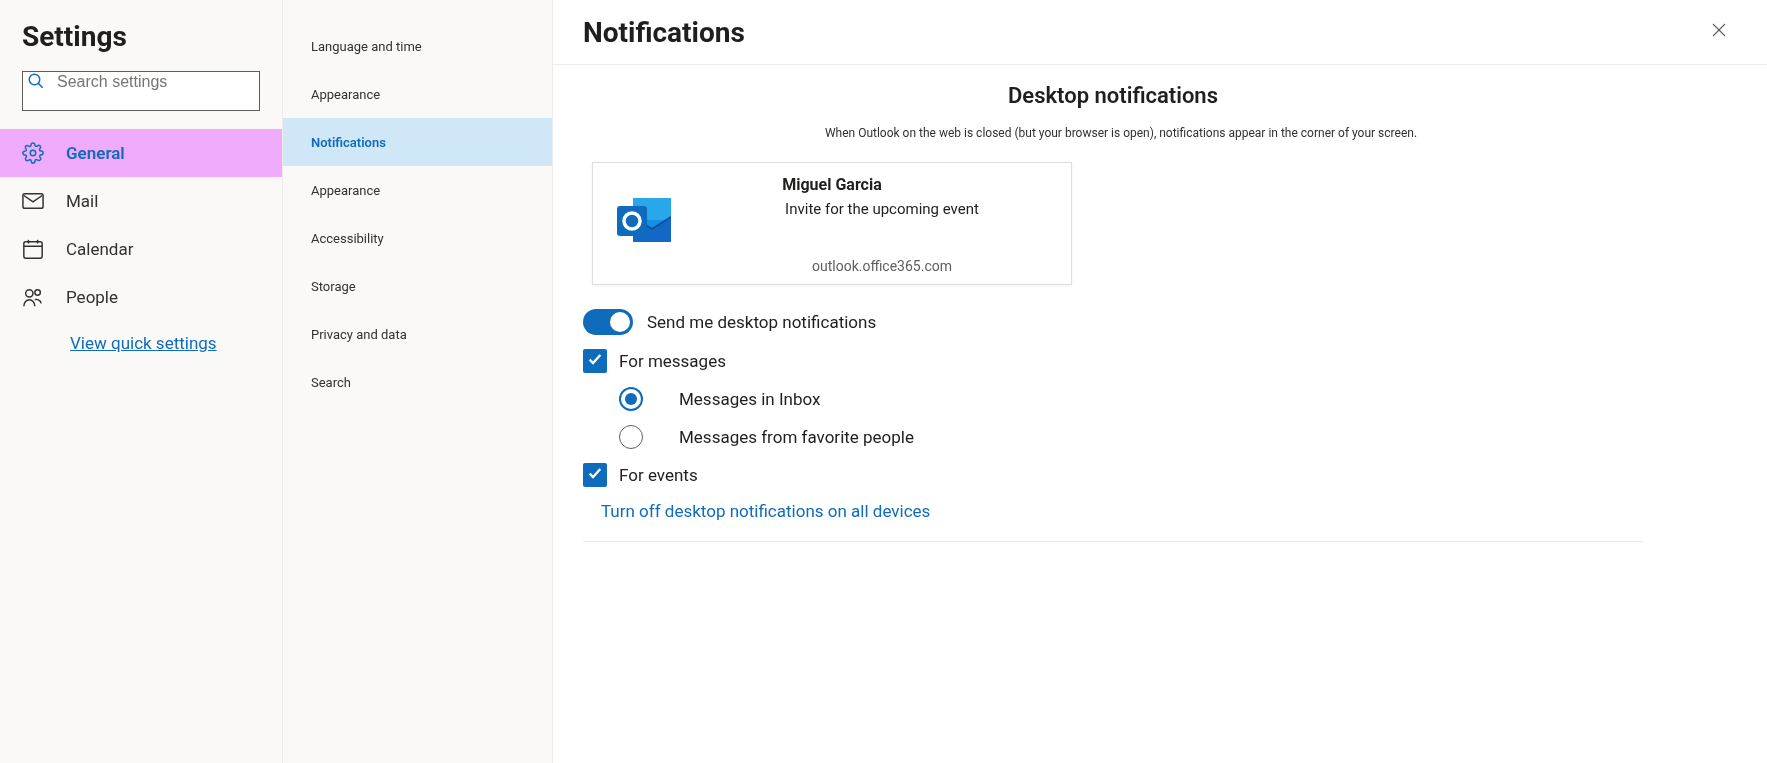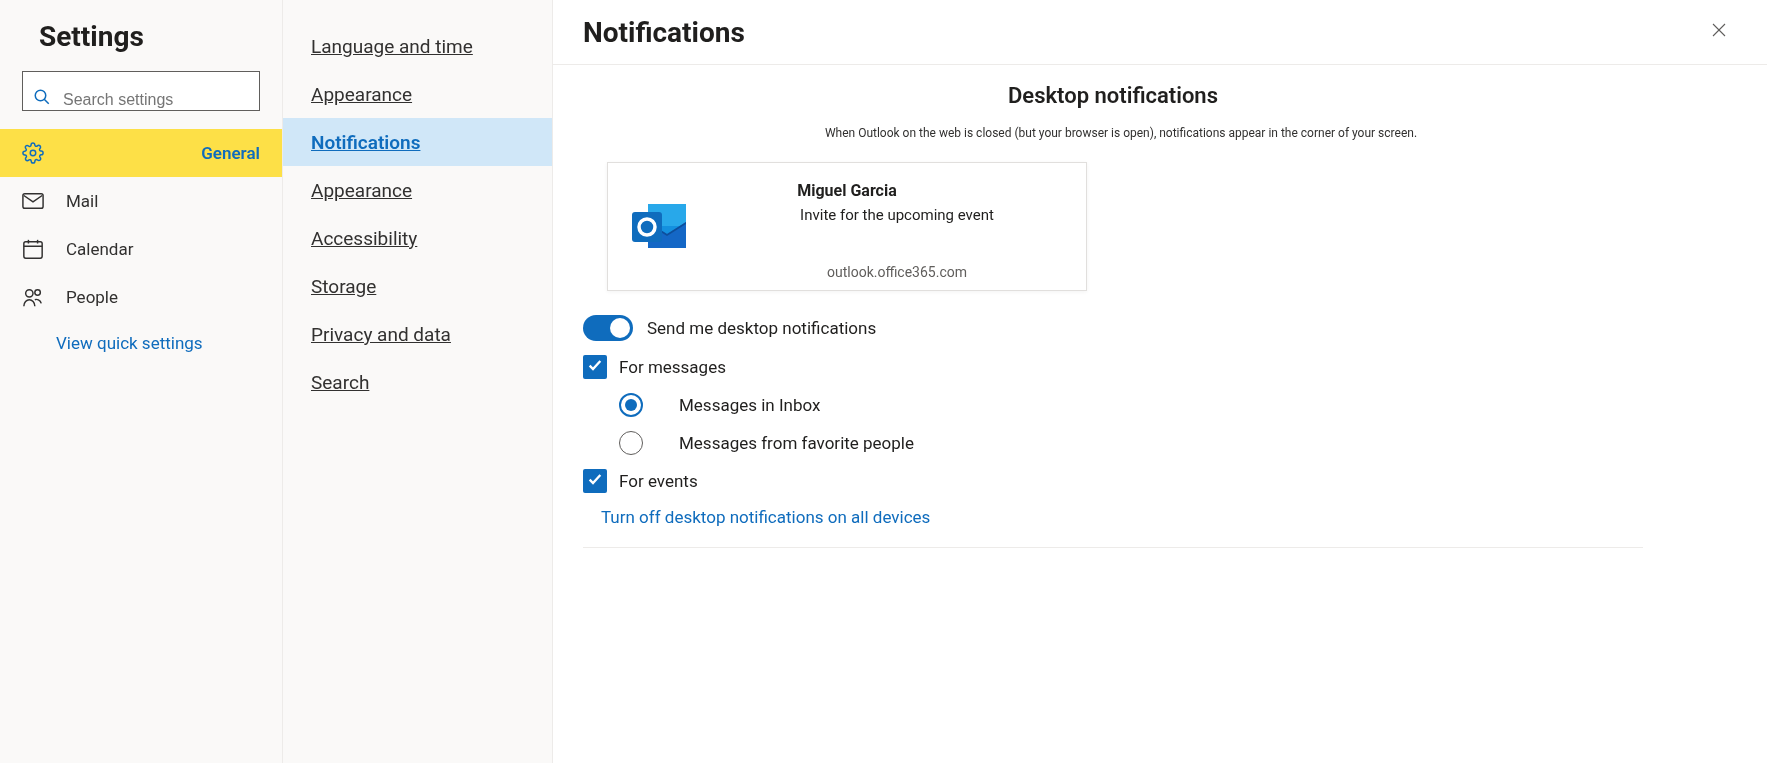--- a/index.html
+++ b/index.html
@@ -16,80 +16,79 @@
   
   .sidebar {
     width: 283px;
     background: #faf9f8;
     border-right: 1px solid #edebe9;
     display: flex; flex-direction: column;
     padding-top: 10px;
   }
   .sidebar-title {
     font-size: 28px; font-weight: 700;
-    padding: 10px 39px 18px;
+    padding: 10px 22px 18px;
   }
   .search-wrap {
     padding: 0 22px 18px;
   }
   .search-box {
-    display: flex; align-items: flex-end;
+    display: flex; align-items: flex-start;
     border: 1px solid #605e5c;
     background: #fff;
     height: 40px;
-    padding: 0 10px;
+    padding: 0 4px;
   }
   .search-box svg { flex: 0 0 auto; margin-right: 10px; }
   .search-box input {
     border: none; outline: none;
     font-size: 16px; width: 100%;
     color: #605e5c;
     background: transparent;
   }
   .nav-item {
     display: flex; align-items: center;
     height: 48px;
     padding: 0 22px;
     font-size: 17px;
     color: #323130;
     cursor: pointer;
   }
   .nav-item.selected {
-    background: #fde047;
+    background: #f0abfc;
     color: #0f6cbd;
     font-weight: 600;
-    justify-content: space-between;
   }
   .nav-item .icon {
     width: 28px; height: 22px;
     margin-right: 16px;
     display: flex; align-items: center;
   }
   .quick-settings {
-    padding: 12px 22px 12px 56px;
+    padding: 12px 22px 12px 70px;
     color: #0f6cbd;
     font-size: 17px;
     cursor: pointer;
+    text-decoration: underline;
   }
 
   
   .subnav {
     width: 270px;
     background: #faf9f8;
     border-right: 1px solid #edebe9;
     padding-top: 22px;
   }
   .subnav-item {
     height: 48px;
     display: flex; align-items: center;
     padding: 0 28px;
-    font-size: 19px;
+    font-size: 13px;
     color: #323130;
     cursor: pointer;
-    text-decoration: underline;
   }
   .subnav-item.selected {
     background: #d0e7f8;
     color: #0f6cbd;
     font-weight: 600;
   }
 
   
   .content {
     flex: 1;
@@ -120,22 +119,22 @@
     margin-bottom: 18px;
   }
   .section-help {
     font-size: 12px; color: #323130; margin-bottom: 22px; margin-left: 16px;
   }
 
   .demo-card {
     width: 480px;
     border: 1px solid #e1dfdd;
     background: #fff;
-    padding: 18px 18px 10px;
-    margin: 0 0 24px 24px;
+    padding: 12px 18px 10px;
+    margin: 0 0 24px 9px;
     box-shadow: 0 1px 4px rgba(0,0,0,.05);
   }
   .demo-card .from {
     font-weight: 700; font-size: 16px; margin-bottom: 6px;
   }
   .demo-card .body { margin-left: 100px; font-size: 15px; }
   .demo-card .subject { margin-bottom: 40px; }
   .demo-card .domain { color: #605e5c; font-size: 14px; margin-top: 8px; }
   .demo-card .icon-wrap {
     position: relative; height: 0;

